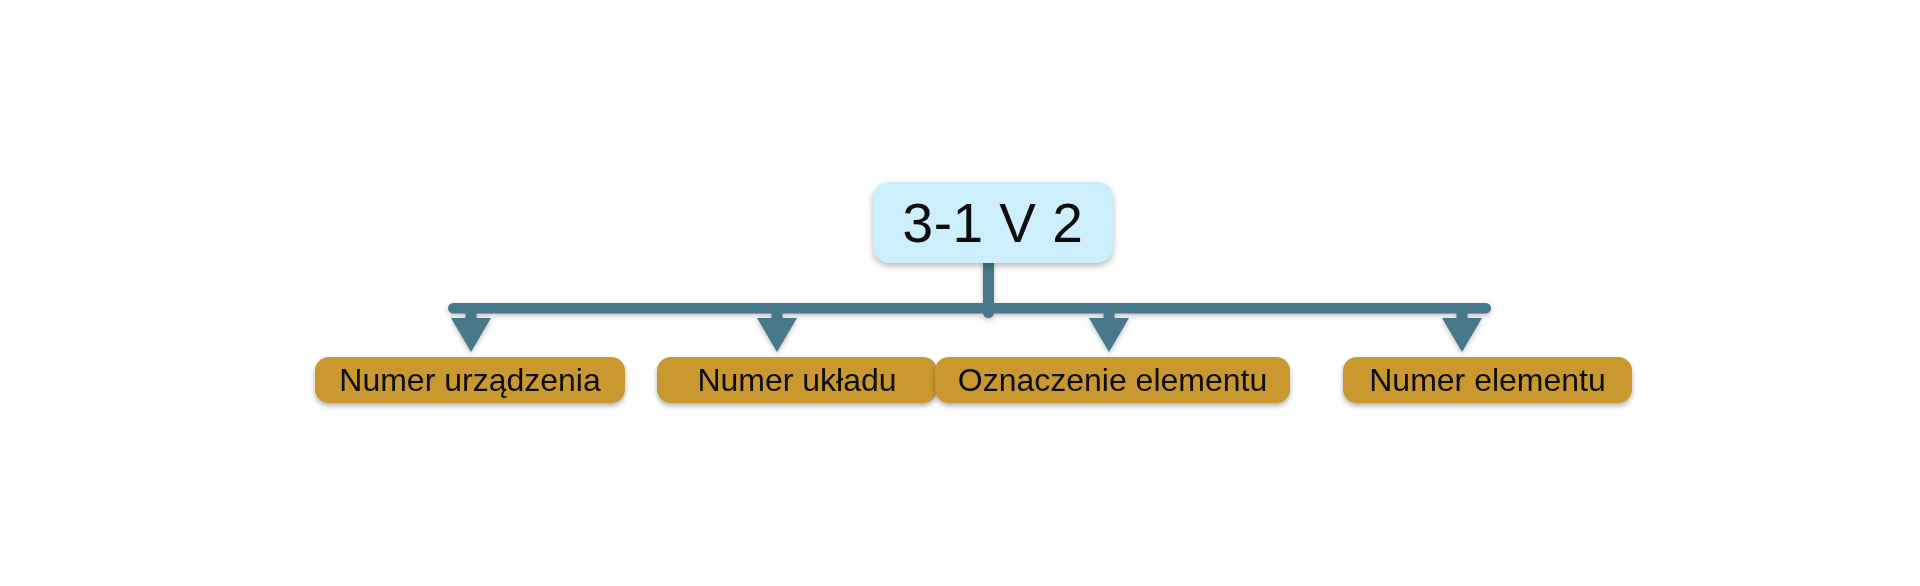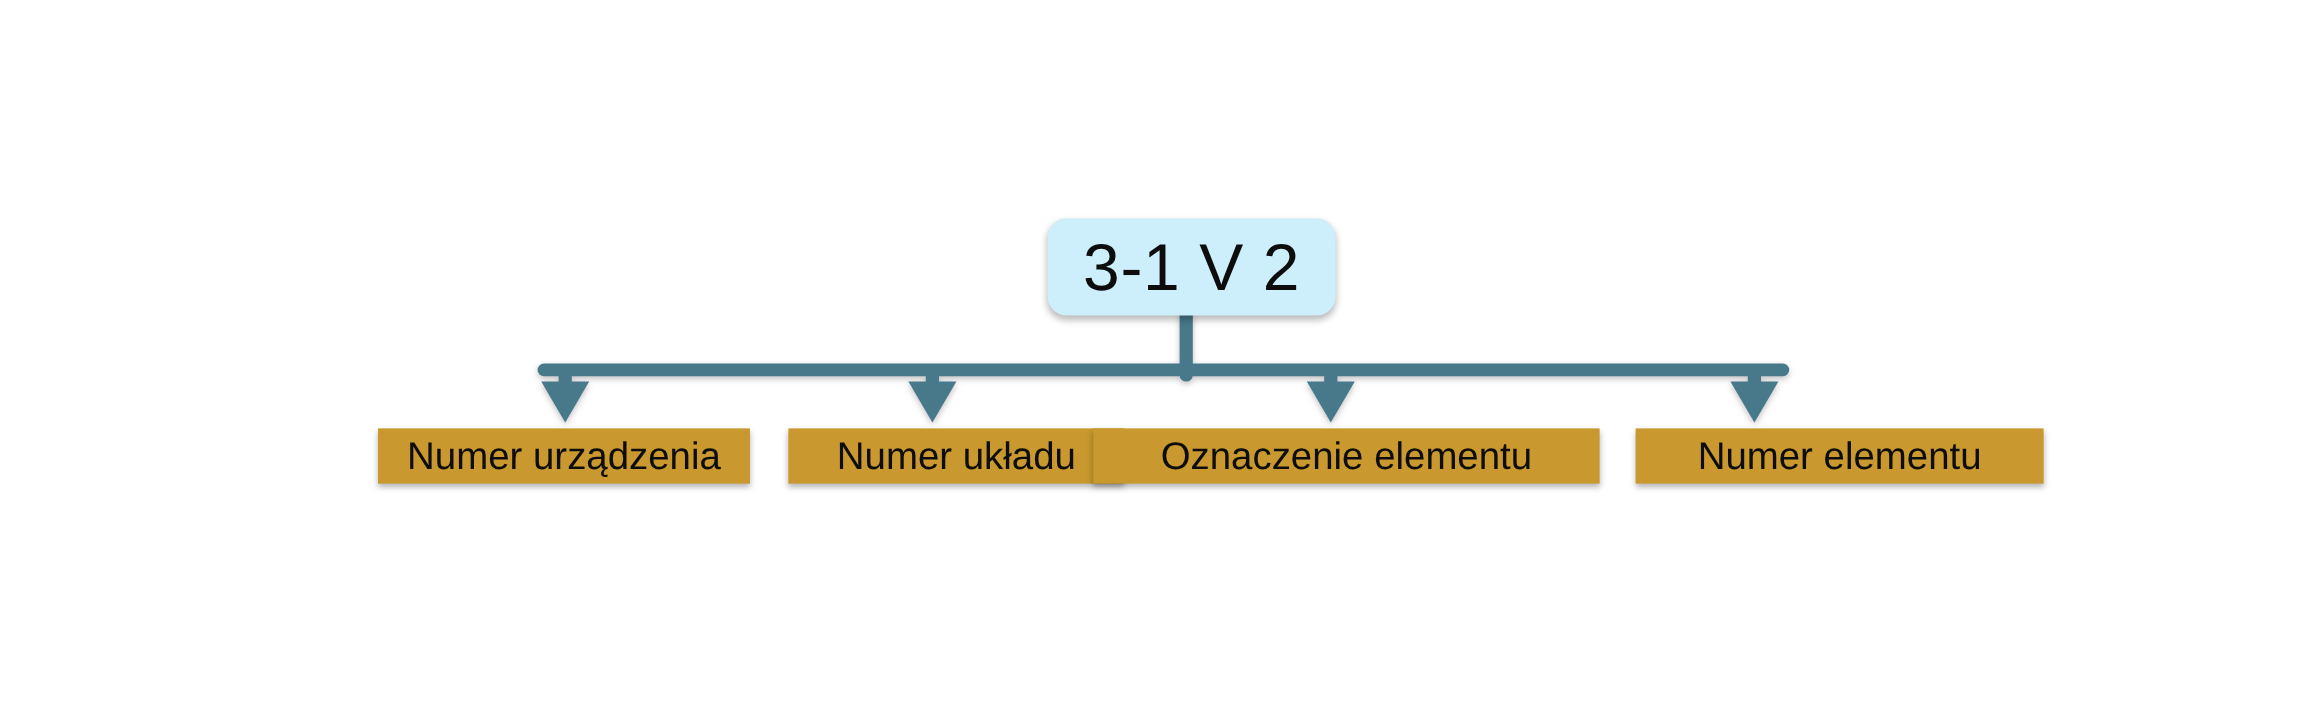--- a/index.html
+++ b/index.html
@@ -41,34 +41,34 @@
     height: 586px;
     z-index: 1;
     filter: drop-shadow(0 2.5px 2.5px rgba(0,0,0,0.25));
   }
   .connector-svg * { fill: var(--connector, #48798b); }
   .branch-node {
     position: absolute;
     top: 357px;
     height: 46px;
     background: var(--branch-fill, #c9982e);
-    border-radius: 0;
+    border-radius: 14px;
     box-shadow: 0 3px 5px rgba(0,0,0,0.3);
     display: flex;
     align-items: center;
     justify-content: center;
     font-size: 32px;
     font-weight: 500;
     white-space: nowrap;
     z-index: 2;
   }
   .branch-1 { left: 315px;  width: 310px; }
   .branch-2 { left: 657px;  width: 280px; }
-  .branch-3 { left: 911px;  width: 422px; }
-  .branch-4 { left: 1343px; width: 340px; margin-left: 20px; }
+  .branch-3 { left: 935px;  width: 355px; }
+  .branch-4 { left: 1343px; width: 289px; }
 </style>
 </head>
 <body>
 
 <div class="canvas">
 
   <div class="root-node">
     <span>3-1 V 2</span>
   </div>
 

